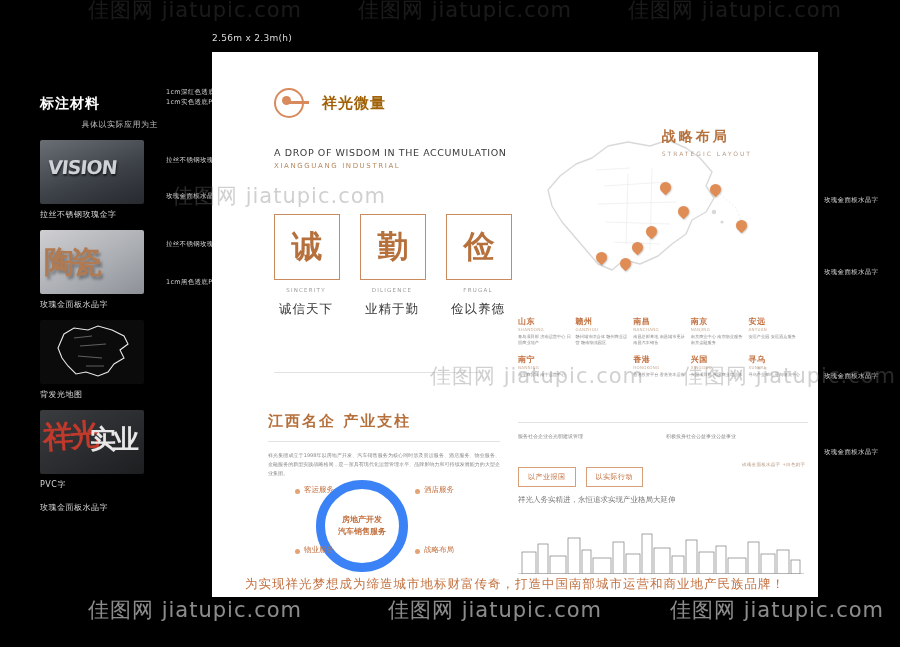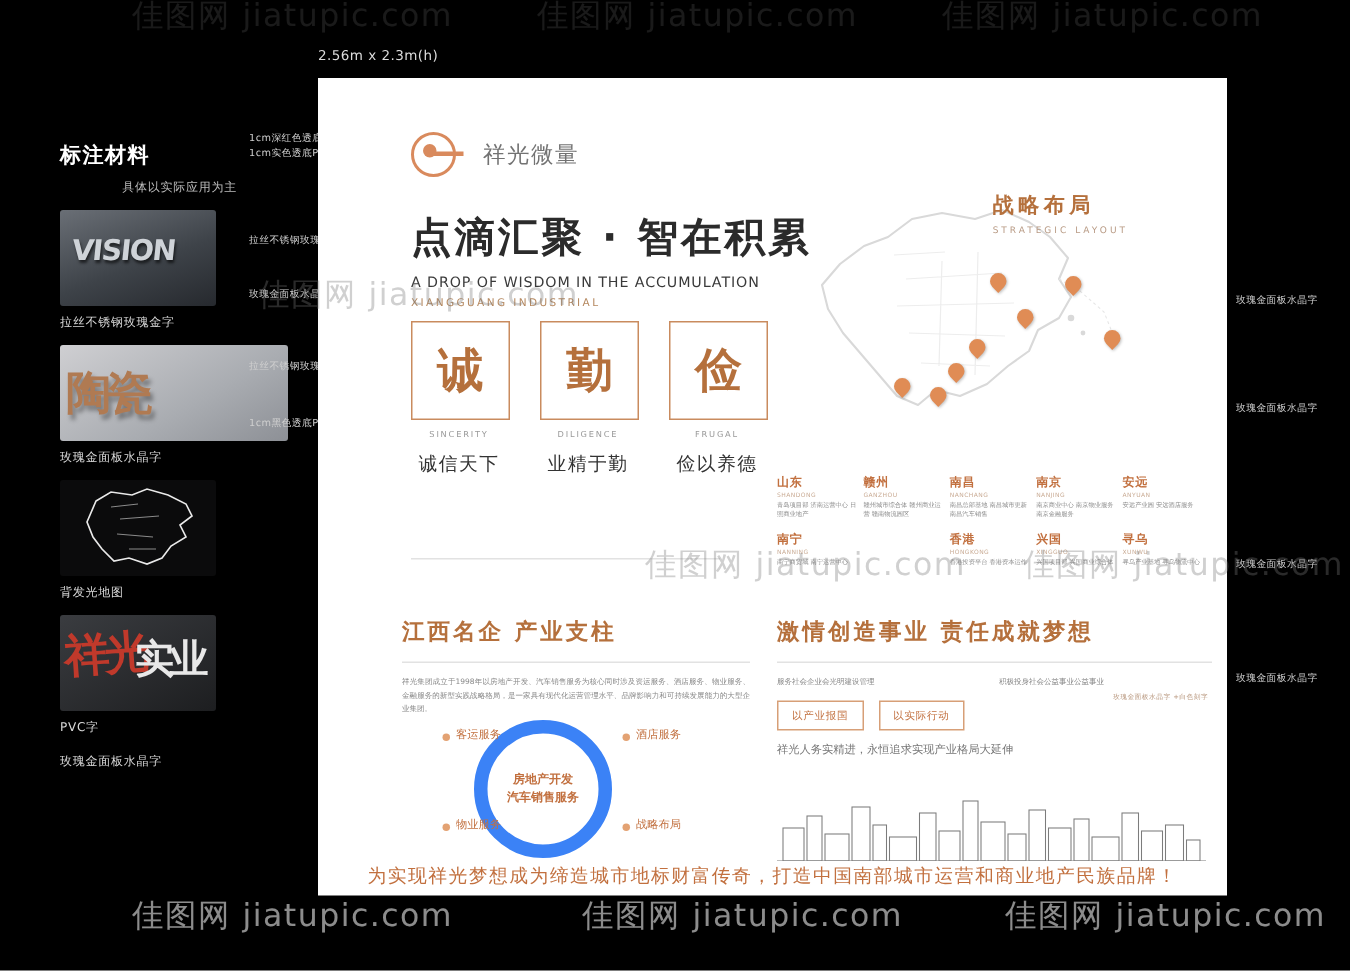--- a/index.html
+++ b/index.html
@@ -17,40 +17,40 @@
   
   .left{position:absolute;left:40px;top:95px;width:118px;color:#fff;}
   .left h2{font-size:14px;margin:0;font-weight:bold;letter-spacing:1px;}
   .left .sub{font-size:8px;color:#bdbdbd;margin-top:6px;letter-spacing:.5px;text-align:right;}
   .matblock{margin-top:10px;}
   .matimg{width:104px;height:64px;border-radius:2px;position:relative;overflow:hidden;}
   .matcap{font-size:8px;color:#d8d8d8;margin-top:5px;letter-spacing:.5px;}
 
   .img1{background:linear-gradient(160deg,#6a6f76 0%,#3e4349 55%,#26292e 100%);}
   .img1 .txt{position:absolute;left:8px;top:16px;color:#cfd3d8;font-size:19px;font-weight:bold;letter-spacing:-1px;transform:skewX(-6deg);text-shadow:1px 2px 2px rgba(0,0,0,.6);}
-  .img2{background:linear-gradient(150deg,#cfcfd2 0%,#a9acb1 60%,#8d9096 100%);padding-left:48px;}
+  .img2{background:linear-gradient(150deg,#cfcfd2 0%,#a9acb1 60%,#8d9096 100%);}
   .img2 .txt{position:absolute;left:4px;top:12px;color:#b07a52;font-size:30px;font-weight:bold;letter-spacing:-2px;text-shadow:2px 3px 3px rgba(0,0,0,.35);font-family:"DejaVu Sans",sans-serif;}
   .img3{background:#0b0b0c;}
   .img4{background:linear-gradient(150deg,#3a3c40 0%,#1d1e20 100%);}
   .img4 .red{position:absolute;left:3px;top:6px;color:#c0392b;font-size:30px;font-weight:bold;letter-spacing:-3px;transform:rotate(-4deg);}
   .img4 .wht{position:absolute;left:50px;top:12px;color:#e8e8e8;font-size:26px;font-weight:bold;letter-spacing:-3px;}
 
   
   .anno{position:absolute;color:#cfcfcf;font-size:6.5px;letter-spacing:.3px;white-space:nowrap;}
 
   
   .dims{position:absolute;left:212px;top:33px;color:#dcdcdc;font-size:9px;letter-spacing:.3px;}
   .poster{position:absolute;left:212px;top:52px;width:606px;height:545px;background:#fff;}
   .inner{position:absolute;inset:0;padding:0;}
 
   .logo{position:absolute;left:62px;top:36px;display:flex;align-items:center;gap:6px;}
   .logo .mark{width:26px;height:26px;border-radius:50%;border:2.5px solid #d98a5d;position:relative;}
   .logo .mark:after{content:"";position:absolute;left:6px;top:6px;width:9px;height:9px;border-radius:50%;background:#d98a5d;}
   .logo .mark:before{content:"";position:absolute;left:13px;top:11px;width:20px;height:2.5px;background:#d98a5d;}
-  .logo .lt{font-size:15px;color:#737373;font-weight:normal;letter-spacing:1px;margin-left:12px;}
+  .logo .lt{font-size:15px;color:#a16207;font-weight:bold;letter-spacing:1px;margin-left:12px;}
 
   .htitle{position:absolute;left:62px;top:88px;}
   .htitle .cn{font-size:27px;font-weight:bold;color:#2b2b2b;letter-spacing:2px;}
   .htitle .en{font-size:9.5px;color:#3a3a3a;letter-spacing:.6px;margin-top:7px;}
   .htitle .en2{font-size:7px;color:#b5885f;letter-spacing:1.6px;margin-top:4px;}
 
   .vals{position:absolute;left:62px;top:162px;display:flex;gap:22px;}
   .val{width:64px;text-align:center;}
   .val .box{width:64px;height:64px;border:1.6px solid #c98b5e;display:flex;align-items:center;justify-content:center;}
   .val .box span{font-size:31px;color:#b5703c;font-weight:bold;}
@@ -161,21 +161,20 @@
 
   <div class="poster">
     <div class="inner">
 
       <div class="logo">
         <div class="mark"></div>
         <div class="lt">祥光微量</div>
       </div>
 
       <div class="htitle">
-        <div class="cn">点滴汇聚 · 智在积累</div>
         <div class="en">A DROP OF WISDOM IN THE ACCUMULATION</div>
         <div class="en2">XIANGGUANG INDUSTRIAL</div>
       </div>
 
       <div class="vals">
         <div class="val">
           <div class="box">
               <span>诚</span>
             </div>
           <div class="en">SINCERITY</div>
@@ -301,21 +300,20 @@
         <div class="cx">房地产开发<br>汽车销售服务</div>
       </div>
       <div class="svcs">
         <div class="svc" style="left:36px;top:8px;">客运服务</div>
         <div class="svc" style="left:156px;top:8px;">酒店服务</div>
         <div class="svc" style="left:36px;top:68px;">物业服务</div>
         <div class="svc" style="left:156px;top:68px;">战略布局</div>
       </div>
 
       <div class="sec2r">
-        <div class="sectitle">激情创造事业  责任成就梦想</div>
         <div class="secline"></div>
         <div style="display:flex;gap:18px;">
           <div class="para" style="width:130px;">服务社会企业会光明建设管理</div>
           <div class="para" style="width:130px;">积极投身社会公益事业公益事业</div>
         </div>
       </div>
 
       <div class="tagrow">
         <div class="tag">以产业报国</div>
         <div class="tag">以实际行动</div>

